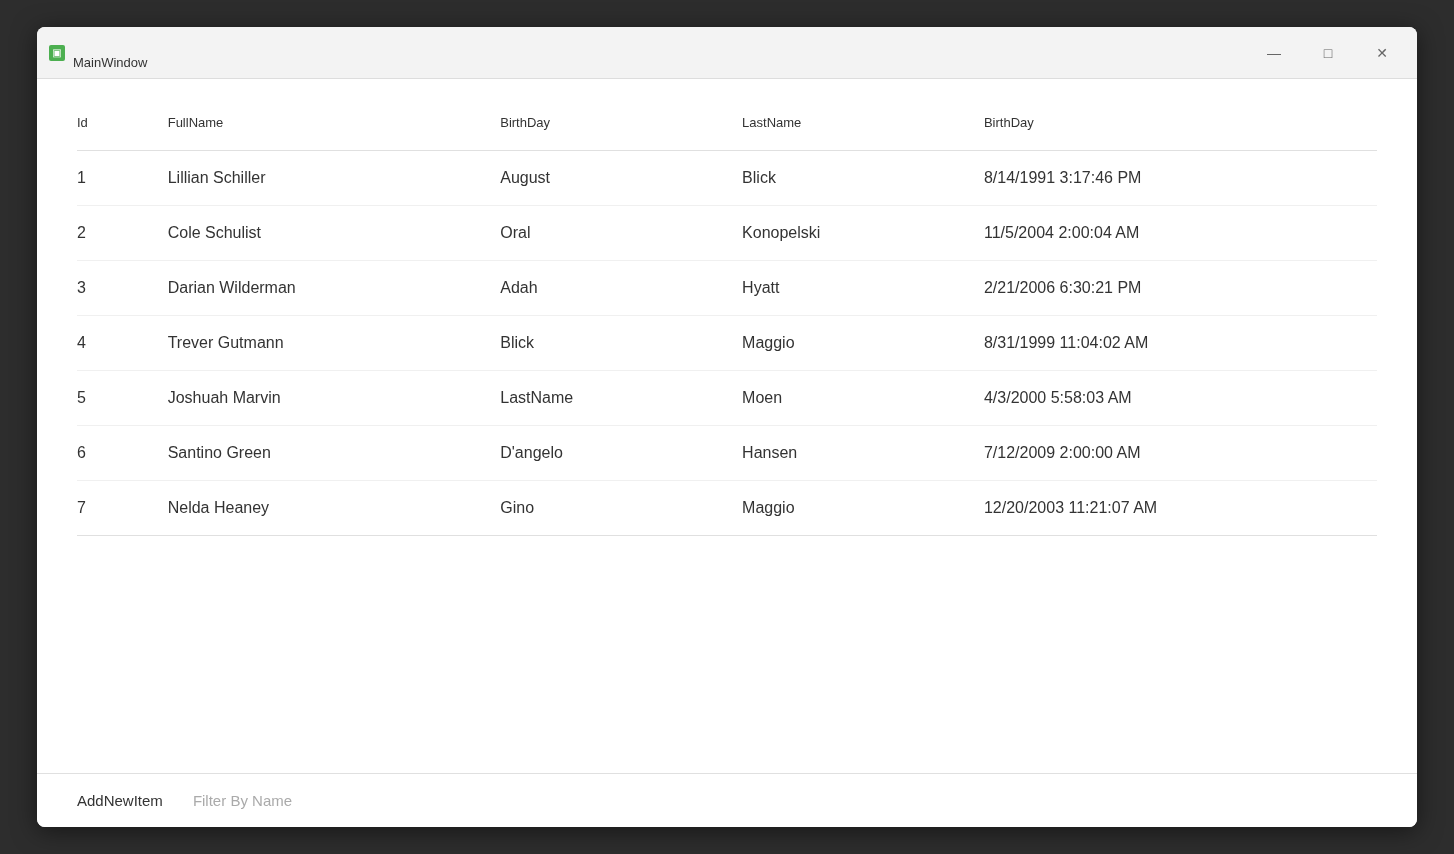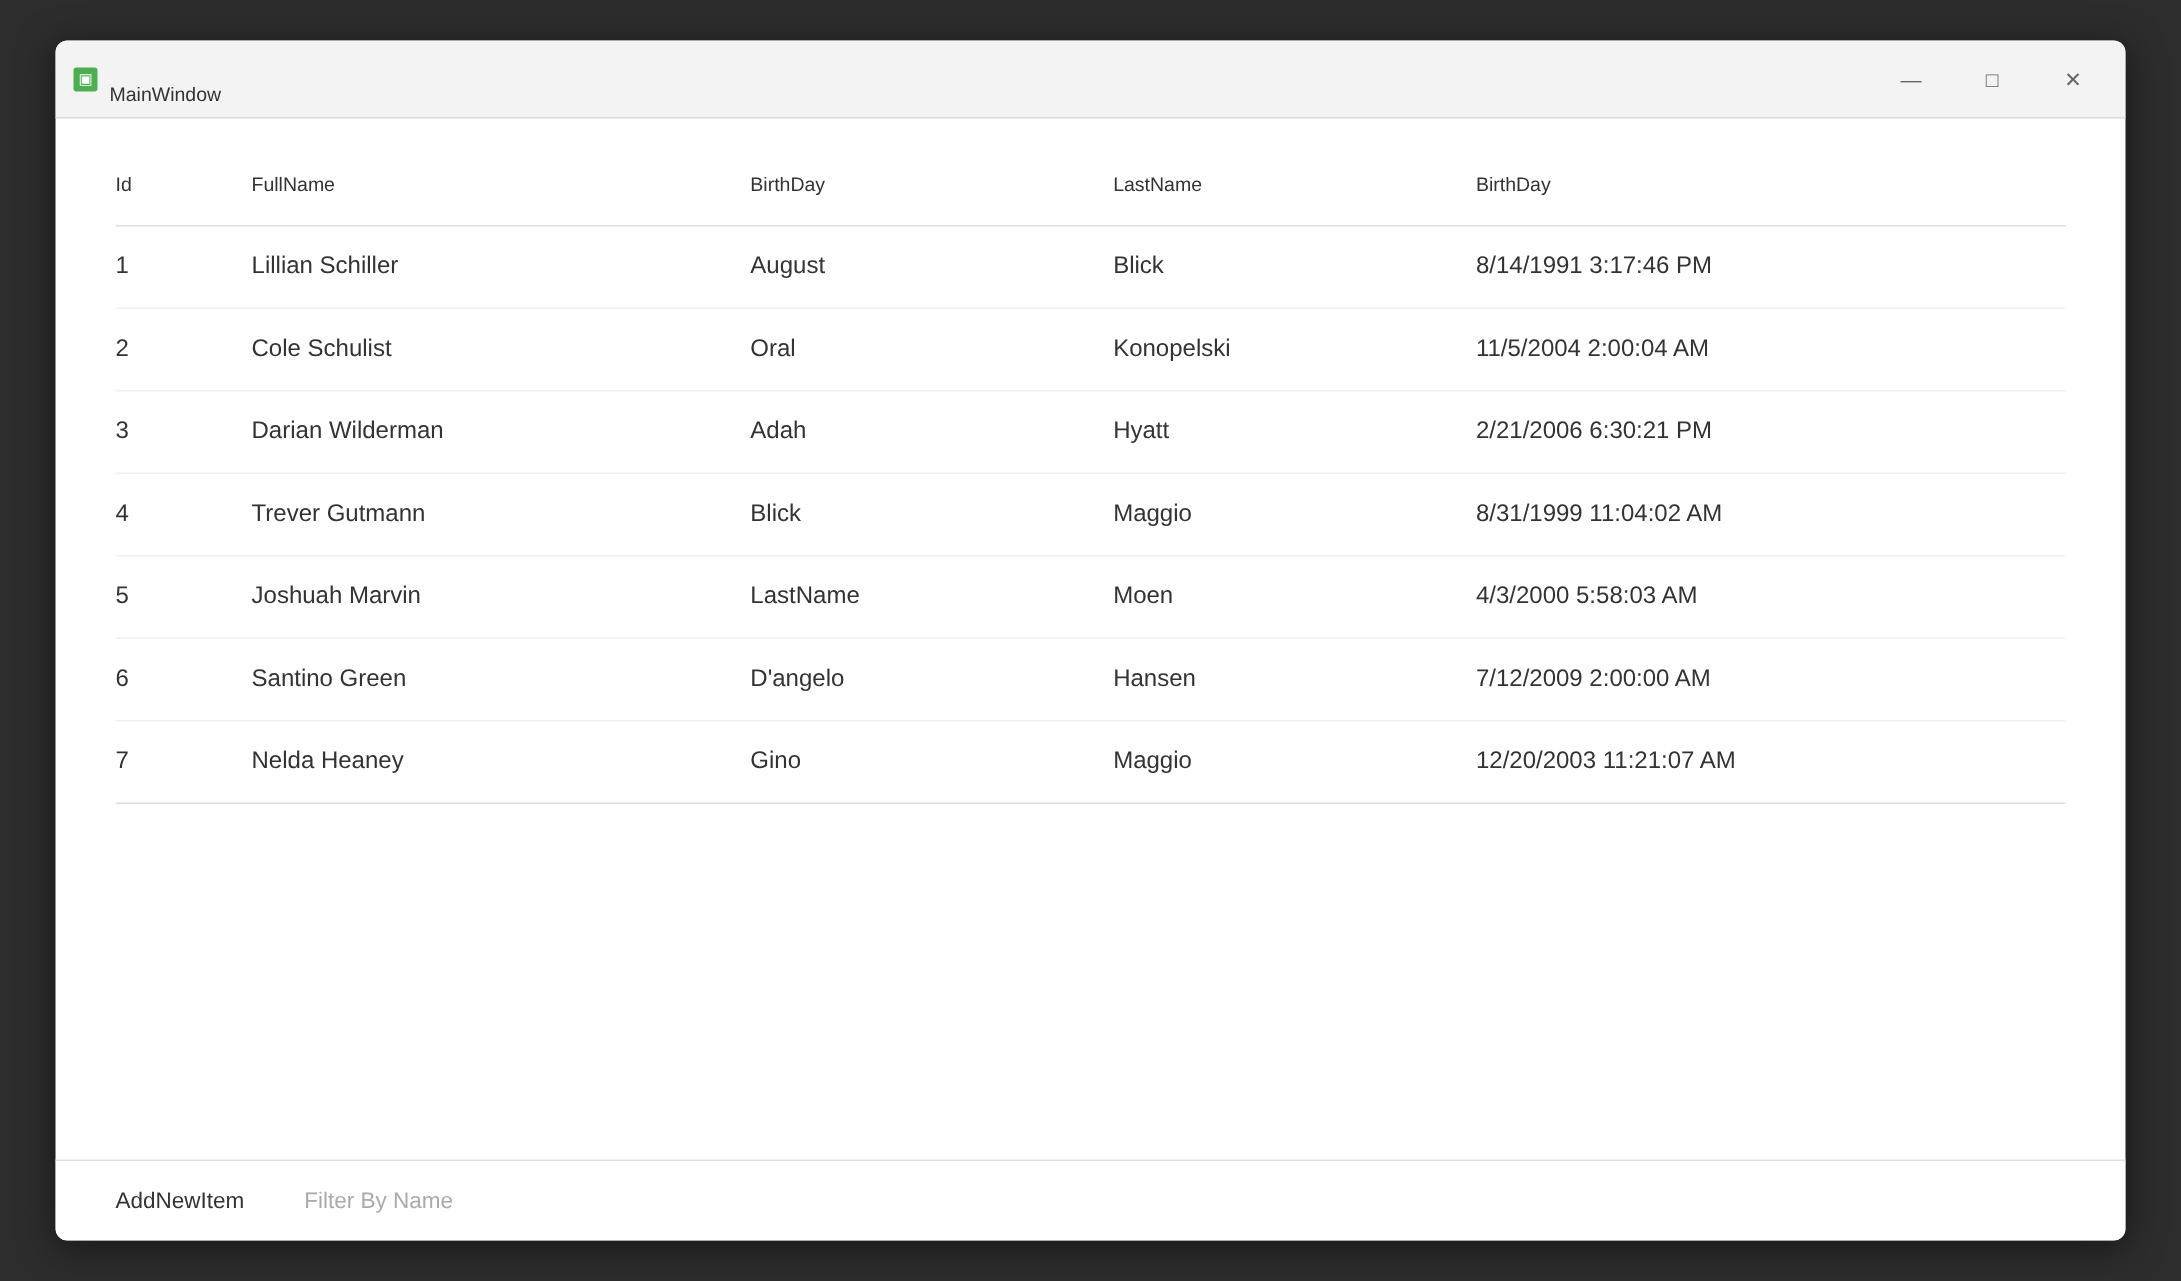--- a/index.html
+++ b/index.html
@@ -126,21 +126,21 @@
     .col-id { width: 60px; }
     .col-fullname { width: 220px; }
     .col-firstname { width: 160px; }
     .col-lastname { width: 160px; }
     .col-birthday { width: 260px; }
 
     .footer {
       display: flex;
       align-items: center;
       padding: 14px 40px;
-      gap: 40px;
+      gap: 30px;
       background: #ffffff;
       border-top: 1px solid #e0e0e0;
     }
 
     .footer-btn {
       font-size: 15px;
       color: #333;
       background: transparent;
       border: none;
       cursor: pointer;

